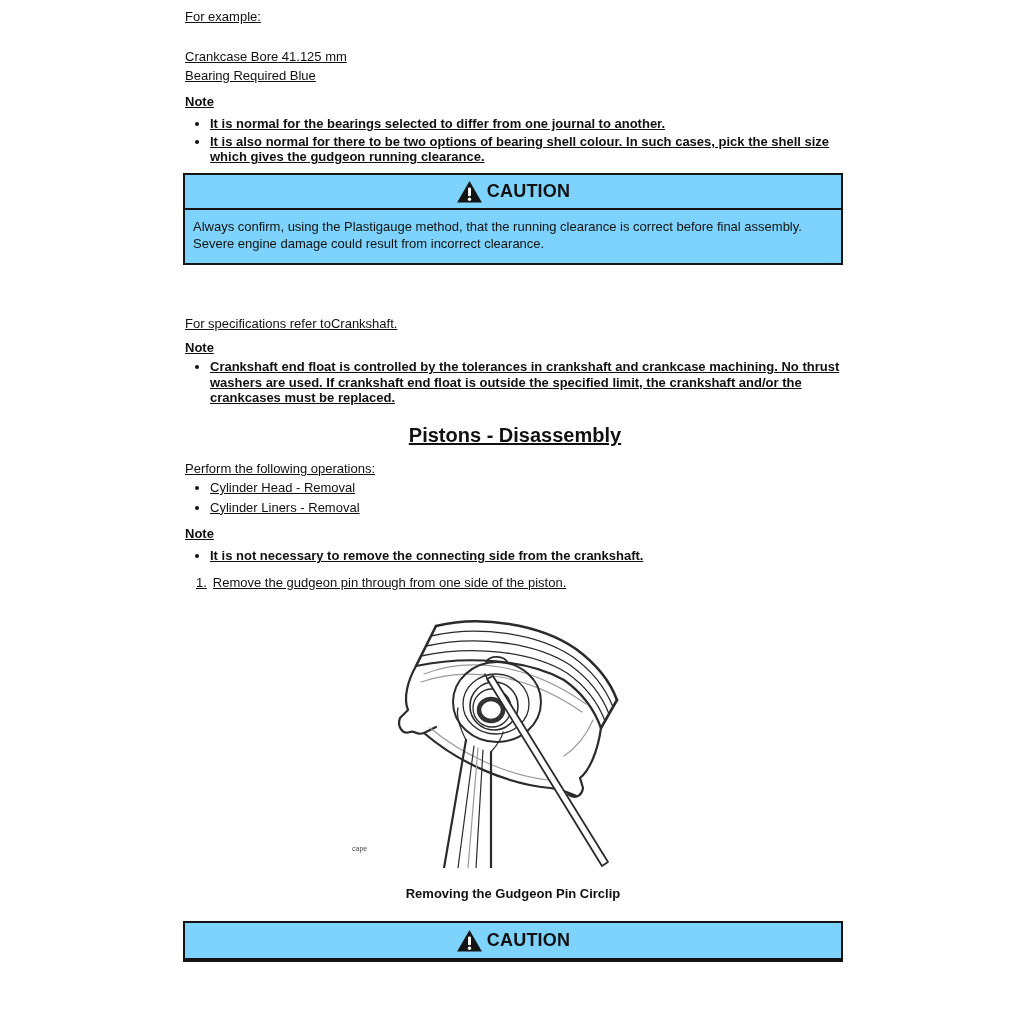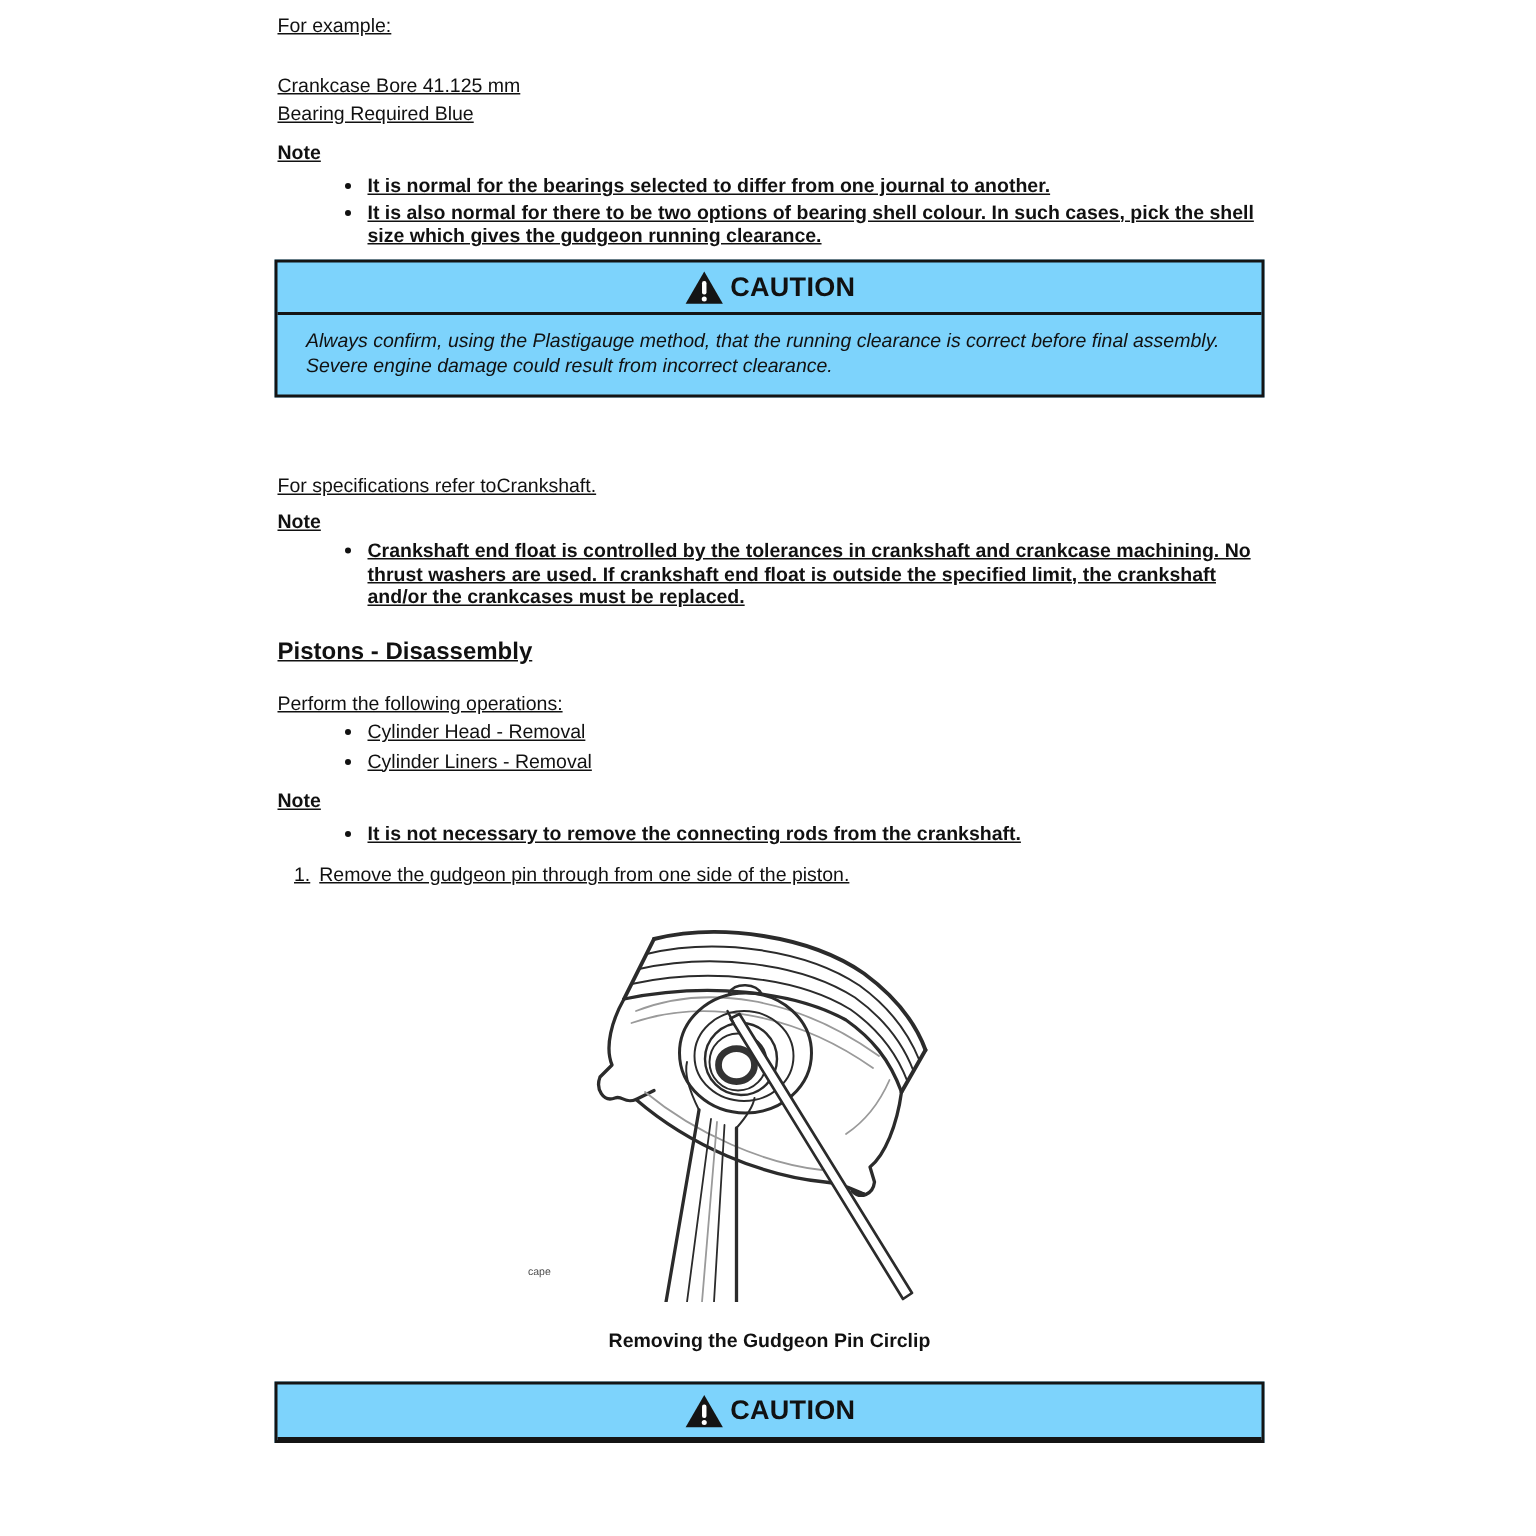--- a/index.html
+++ b/index.html
@@ -2,30 +2,30 @@
 <html><head>
 <meta charset="utf-8">
 <style>
   html,body{margin:0;padding:0;background:#ffffff;}
   .page{
     position:relative;width:1024px;height:1024px;background:#ffffff;overflow:hidden;
     font-family:"Liberation Sans","DejaVu Sans",sans-serif;color:#111111;
   }
   .blk{position:absolute;left:185px;width:660px;font-size:13px;line-height:16px;text-decoration:underline;}
   .b{font-weight:bold;}
-  .h2{font-size:16px;font-weight:bold;}
+  .h2{font-size:20px;font-weight:bold;text-align:center;}
   ul.bl{margin:0;padding-left:25px;list-style:disc;}
-  ul.bl li{margin-bottom:2px;line-height:15.5px;margin-left:35px;}
+  ul.bl li{margin-bottom:2px;line-height:15.5px;}
   ul.bl.b li{font-weight:bold;}
   .step{padding-left:11px;display:flex;}
   .step .num{margin-right:6px;}
   .caution{position:absolute;left:183px;width:656px;border:2px solid #141414;background:#7dd3fc;}
   .caution-head{display:flex;align-items:center;justify-content:center;gap:4px;border-bottom:2px solid #141414;height:33px;}
   .caution-title{font-weight:bold;font-size:18px;letter-spacing:.2px;}
-  .caution-body{padding:9px 19px 11px;font-size:13px;line-height:16.5px;font-style:italic;}
+  .caution-body{padding:9px 8px 11px;font-size:13px;line-height:16.5px;}
   .figwrap{position:absolute;left:390px;top:616px;width:240px;height:252px;}
   .watermark{position:absolute;left:352px;top:845px;font-size:7px;color:#4a4a4a;}
   .caption{position:absolute;left:183px;width:660px;top:886px;text-align:center;font-weight:bold;font-size:13px;}
   svg{display:block;}
 </style>
 </head>
 <body>
 
 <div class="page">
 
@@ -66,21 +66,21 @@
   <div class="blk" style="top:461px">Perform the following operations:</div>
   <div class="blk" style="top:480px">
     <ul class="bl">
       <li style="margin-bottom:4px">Cylinder Head - Removal</li>
       <li>Cylinder Liners - Removal</li>
     </ul>
   </div>
   <div class="blk b" style="top:526px">Note</div>
   <div class="blk" style="top:548px">
     <ul class="bl b">
-      <li>It is not necessary to remove the connecting rods from the crankshaft.</li>
+      <li>It is not necessary to remove the connecting side from the crankshaft.</li>
     </ul>
   </div>
   <div class="blk step" style="top:575px">
     <span class="num">1.</span>
     <span>Remove the gudgeon pin through from one side of the piston.</span>
   </div>
 
   <div class="figwrap">
     <svg viewBox="0 0 240 252" width="240" height="252" fill="none" stroke="#2b2b2b" stroke-width="2" stroke-linecap="round" stroke-linejoin="round">
 

